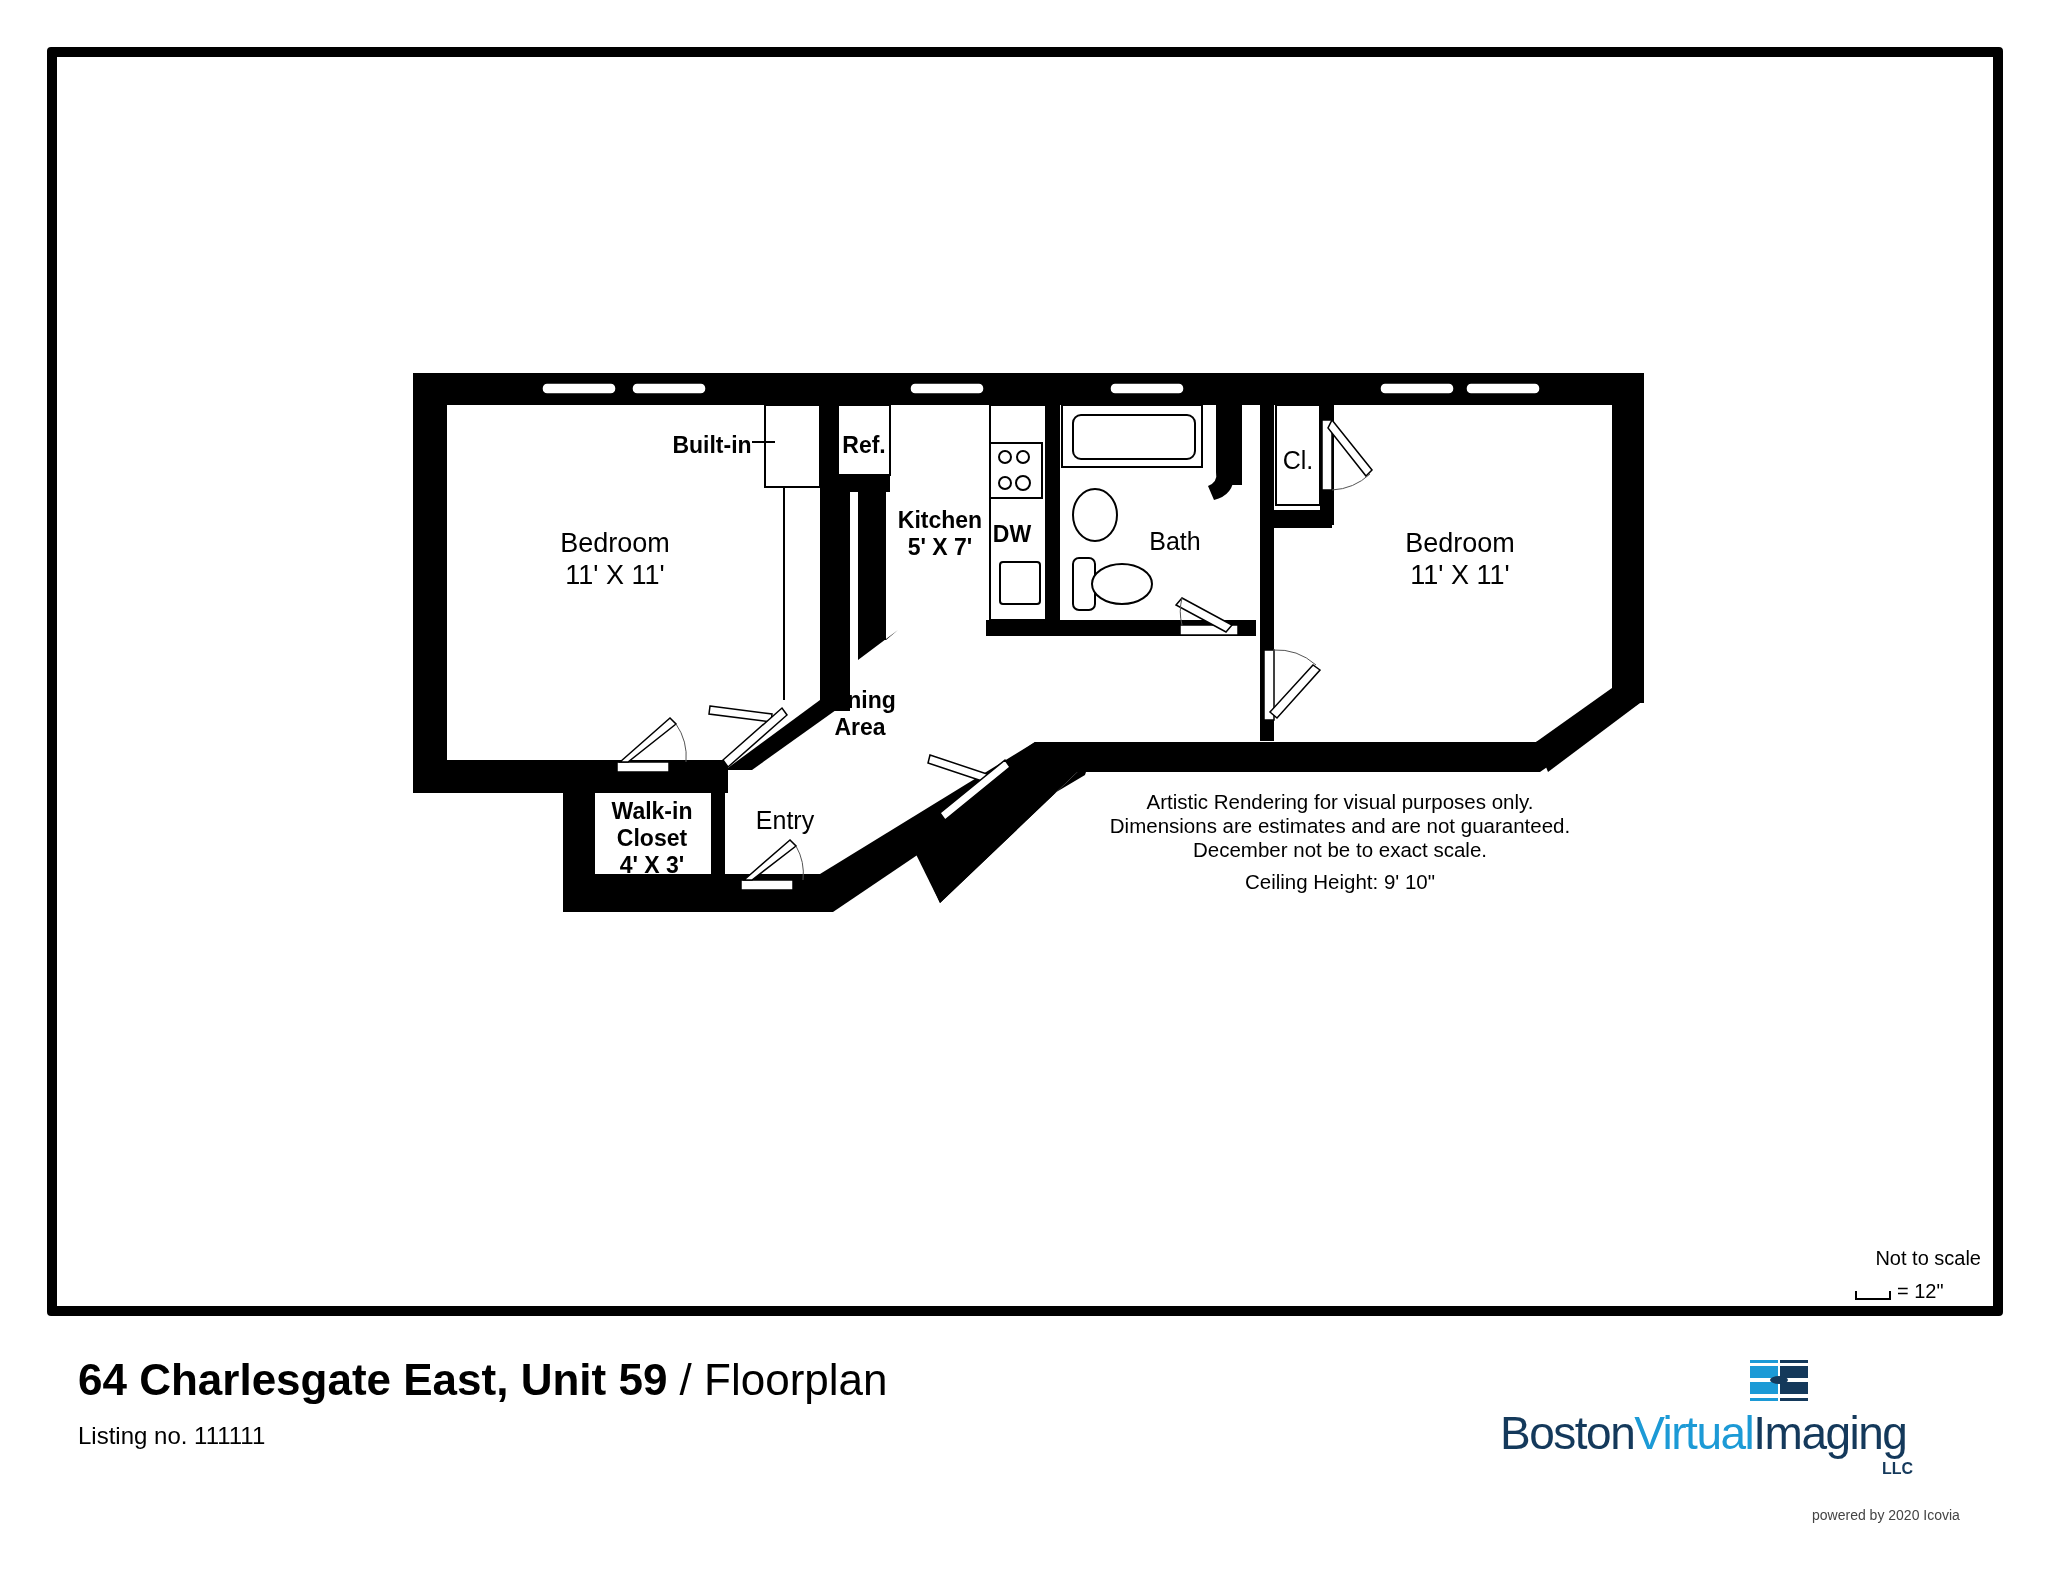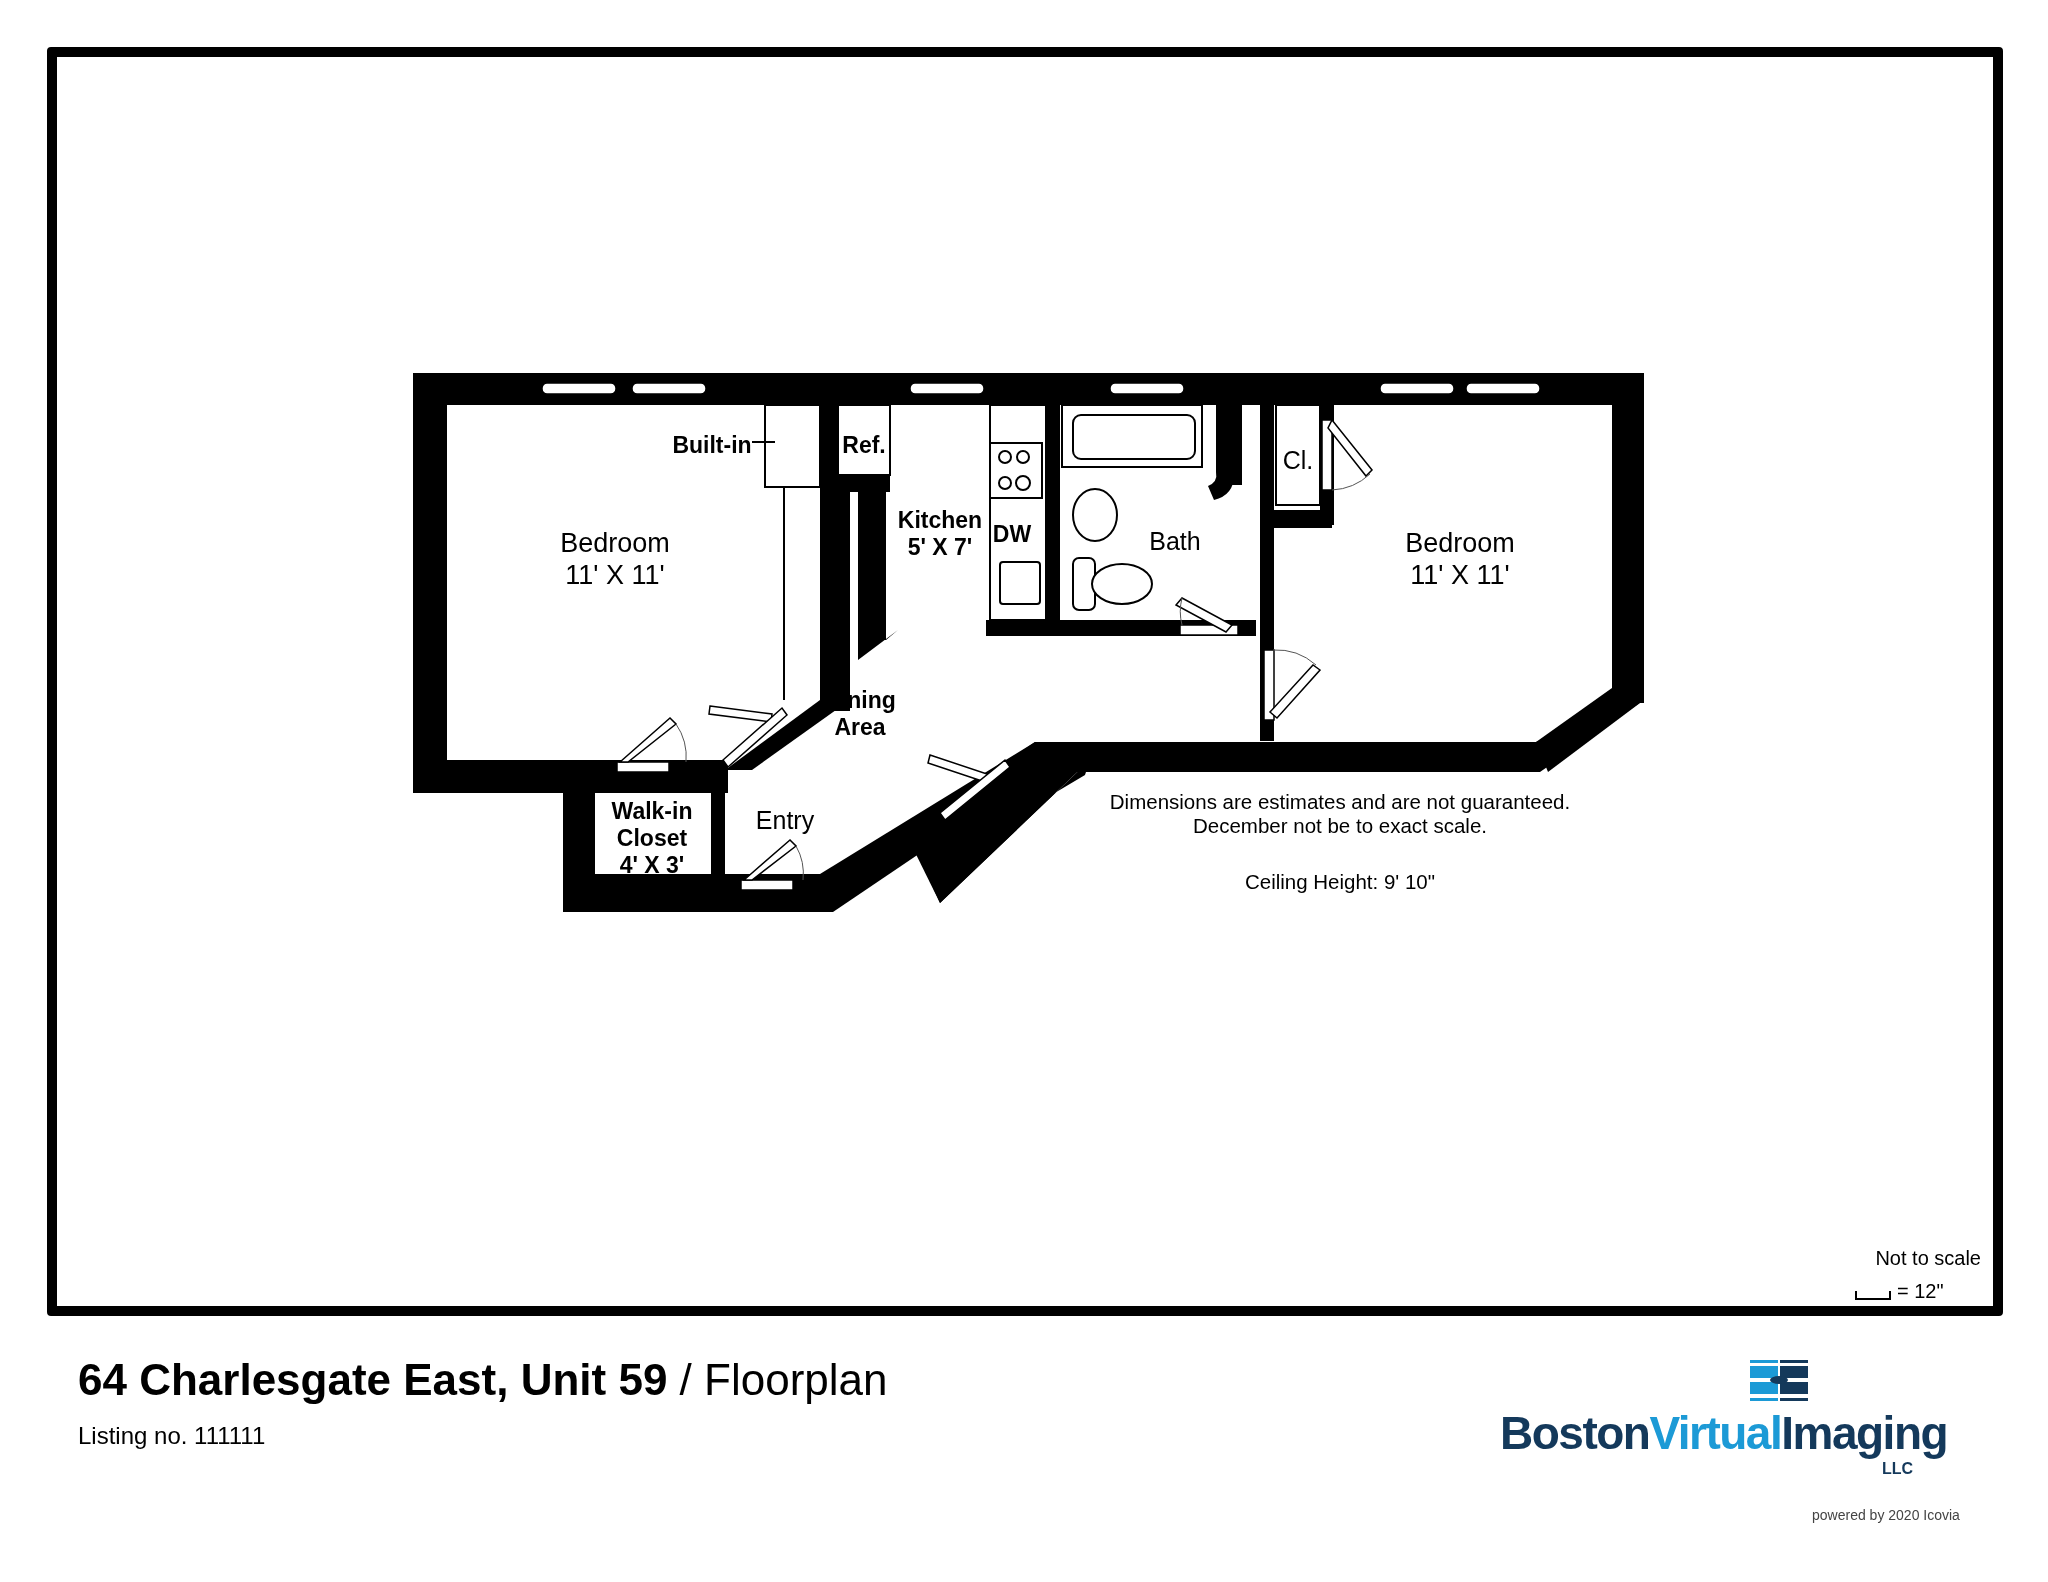--- a/index.html
+++ b/index.html
@@ -13,21 +13,21 @@
   .disclaimer { position:absolute; left:1060px; top:790px; width:560px; text-align:center; font-size:20.5px; line-height:24px; }
   .ceiling { position:absolute; left:1060px; top:870px; width:560px; text-align:center; font-size:20.5px; }
   .scale-note { position:absolute; right:67px; top:1247px; text-align:right; font-size:20px; }
   .scale-eq { position:absolute; left:1855px; top:1280px; font-size:20px; display:flex; align-items:center; gap:6px; }
   .scale-bar { width:32px; height:7px; border:2px solid #000; border-top:none; margin-top:8px; }
   .title { position:absolute; left:78px; top:1355px; font-size:44px; }
   .title b { font-weight:700; }
   .listing { position:absolute; left:78px; top:1422px; font-size:24px; }
   .logo { position:absolute; left:1500px; top:1360px; width:460px; height:110px; }
   .logo-mark { position:absolute; left:250px; top:0; }
-  .logo-text { position:absolute; left:0; top:46px; font-size:46px; font-weight:700; letter-spacing:-1.5px; white-space:nowrap; }
+  .logo-text { position:absolute; left:0; top:46px; font-size:46px; font-weight:400; letter-spacing:-1.5px; white-space:nowrap; }
   .logo-text .d { color:#14395b; }
   .logo-text .l { color:#1c9ad6; }
   .logo-llc { position:absolute; left:382px; top:92px; font-size:16px; font-weight:700; color:#14395b;margin-top:8px; }
   .powered { position:absolute; left:1812px; top:1507px; font-size:14px; color:#444; }
 </style>
 </head>
 <body>
 
 <div class="frame"></div>
 
@@ -152,20 +152,21 @@
   <div>4' X 3'</div>
 </div>
 <div class="lbl room-md" style="left:1276px;top:446px;width:44px;">Cl.</div>
 <div class="lbl room-sm" style="left:964px;top:795px;width:44px;">Cl.</div>
 
 <div class="lbl room-sm" style="left:672px;top:432px;width:80px;">Built-in</div>
 <div class="lbl room-sm" style="left:838px;top:432px;width:52px;">Ref.</div>
 <div class="lbl room-sm" style="left:992px;top:521px;width:40px;">DW</div>
 
 <div class="disclaimer">
+  <div>Artistic Rendering for visual purposes only.</div>
   <div>Dimensions are estimates and are not guaranteed.</div>
   <div>December not be to exact scale.</div>
 </div>
 <div class="ceiling">Ceiling Height: 9' 10"</div>
 
 <div class="scale-note">Not to scale</div>
 <div class="scale-eq">
   <span class="scale-bar"></span>
   <span>= 12"</span>
 </div>

